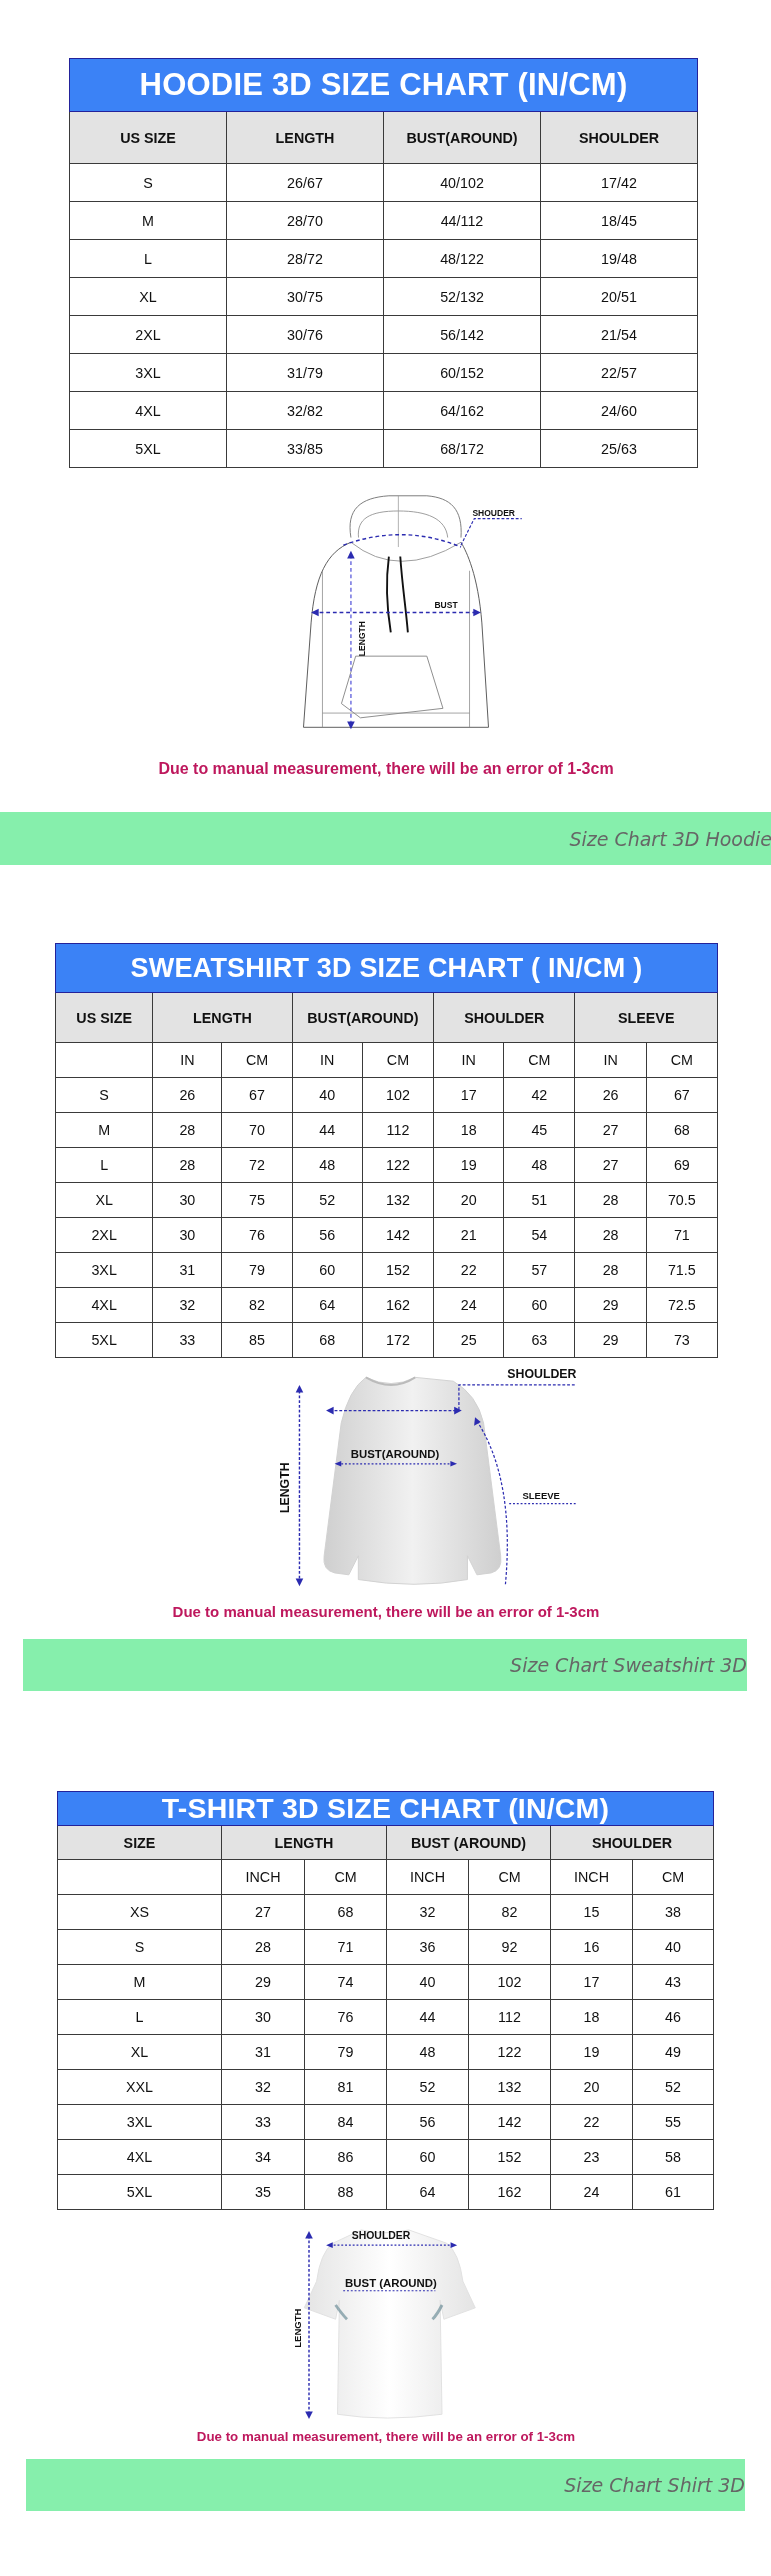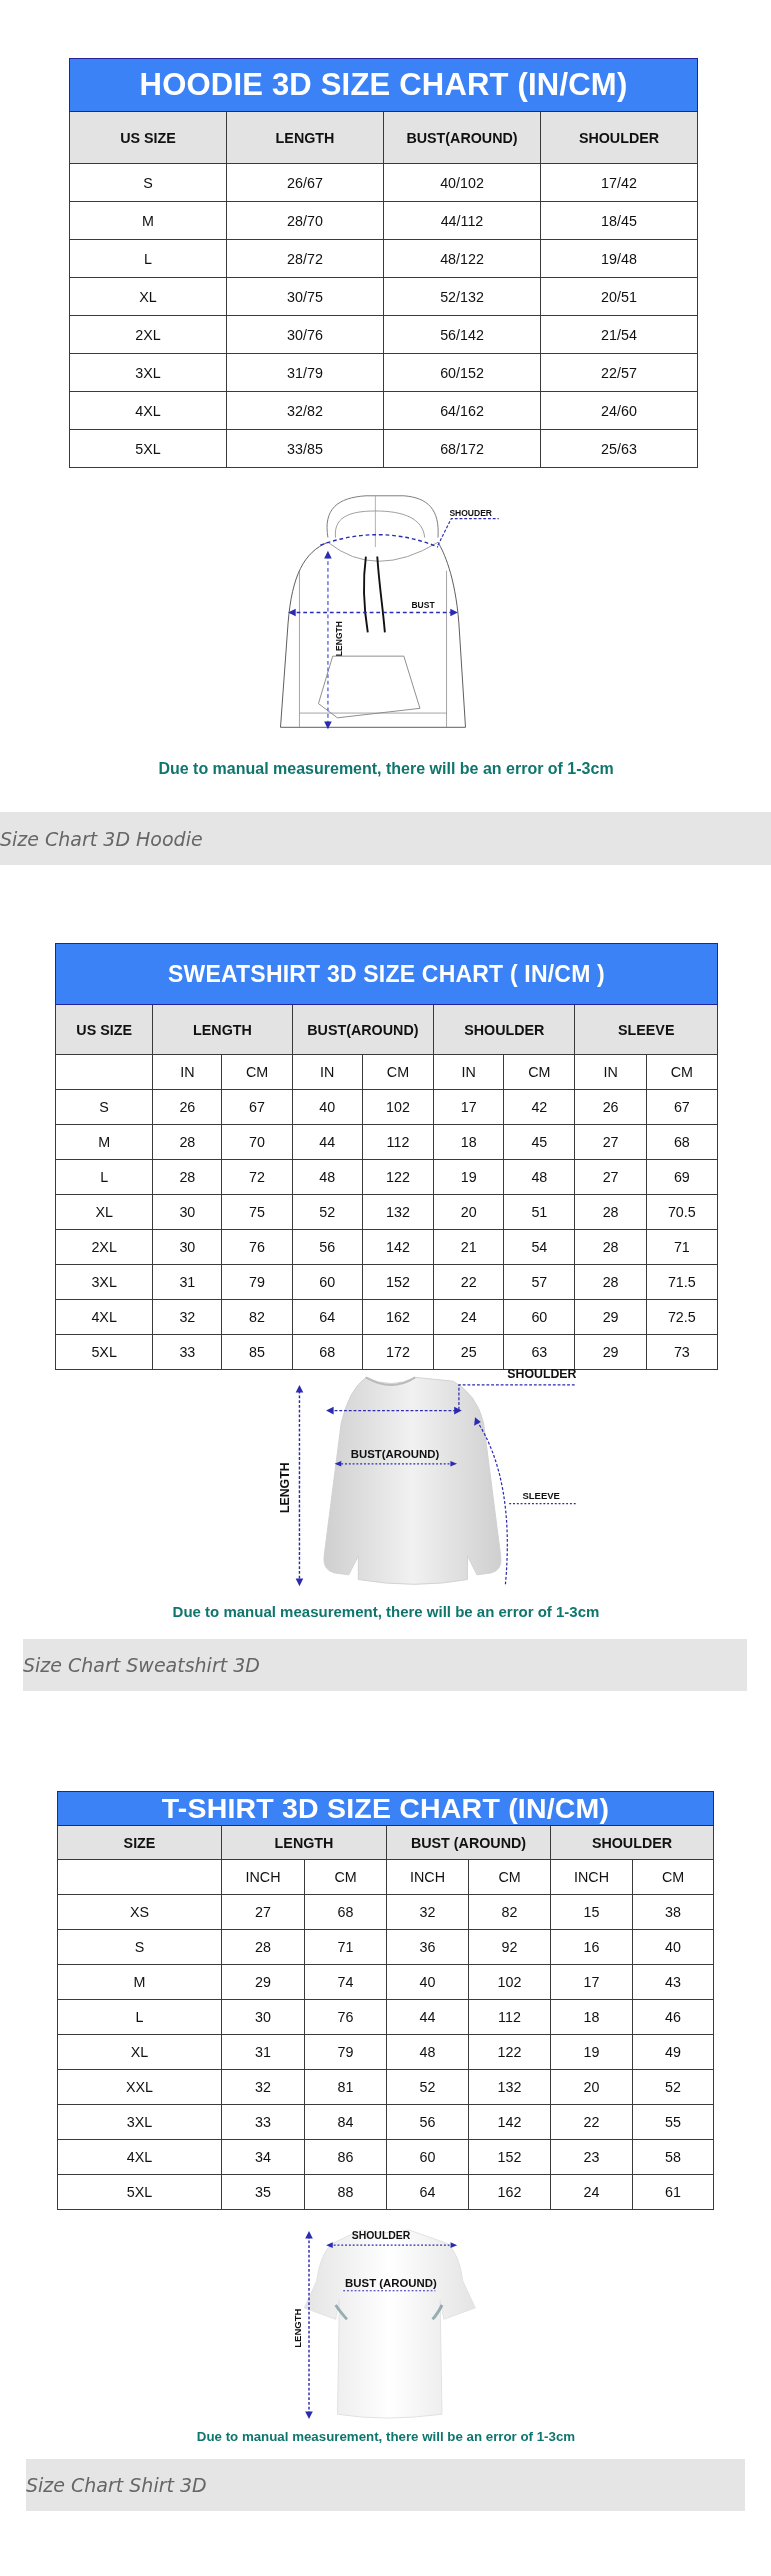--- a/index.html
+++ b/index.html
@@ -12,33 +12,33 @@
   table.chart .head-row th { background: #e3e3e3; font-weight: bold; font-size: 14.3px; }
   table.chart .sub-row th { background: #ffffff; font-weight: normal; font-size: 14.3px; }
   table.chart td { font-size: 14.3px; background: #fff; }
 
   #hoodie-table { left: 69px; top: 58px; width: 629px; }
   #hoodie-table .title-row th { height: 53px; font-size: 31px; }
   #hoodie-table .head-row th { height: 52px; }
   #hoodie-table td { height: 38px; }
 
   #sweat-table { left: 55px; top: 943px; width: 663px; }
-  #sweat-table .title-row th { height: 61px; font-size: 23px; }
+  #sweat-table .title-row th { height: 49px; font-size: 27px; }
   #sweat-table .head-row th { height: 50px; }
   #sweat-table .sub-row th { height: 35px; }
   #sweat-table td { height: 35px; }
 
   #tee-table { left: 57px; top: 1791px; width: 655px; }
   #tee-table .title-row th { height: 32px; font-size: 28.5px; }
   #tee-table .head-row th { height: 34px; }
   #tee-table .sub-row th { height: 35px; }
   #tee-table td { height: 35px; }
 
-  .disclaimer { position: absolute; left: 0; width: 772px; text-align: center; color: #0f766e; font-weight: bold; font-family: "Liberation Sans", sans-serif; }
-  .caption-band { position: absolute; background: #e5e5e5; display: flex; align-items: center; justify-content: flex-start; }
+  .disclaimer { position: absolute; left: 0; width: 772px; text-align: center; color: #be185d; font-weight: bold; font-family: "Liberation Sans", sans-serif; }
+  .caption-band { position: absolute; background: #86efac; display: flex; align-items: center; justify-content: flex-end; }
   .caption-band span { font-family: "DejaVu Sans", sans-serif; font-style: italic; color: #666; font-size: 19px; }
 
   .diagram { position: absolute; }
   .diagram svg { width: 100%; height: 100%; display: block; overflow: visible; }
   .lbl { font-family: "Liberation Sans", sans-serif; font-weight: bold; fill: #111; }
 </style>
 </head>
 <body>
 
 <table id="hoodie-table" class="chart">
@@ -104,21 +104,21 @@
       </tr>
       <tr>
         <td>5XL</td>
         <td>33/85</td>
         <td>68/172</td>
         <td>25/63</td>
       </tr>
     </tbody>
 </table>
 
-<div class="diagram" style="left:271px; top:490px; width:204px; height:245px;">
+<div class="diagram" style="left:294px; top:490px; width:204px; height:245px;">
   <svg viewBox="0 0 215 258">
 
     <path d="M60 50 C55 20, 70 8, 100 6 L140 6 C165 8, 178 20, 176 50" fill="none" stroke="#777" stroke-width="1"></path>
     <path d="M68 50 C66 30, 80 22, 110 22 C140 22, 160 30, 162 50" fill="none" stroke="#999" stroke-width="1"></path>
     <line x1="110" y1="6" x2="110" y2="60" stroke="#999" stroke-width="0.8"></line>
     <path d="M60 55 Q110 95 176 55" fill="none" stroke="#999" stroke-width="1"></path>
 
     <path d="M60 55 C35 65, 22 90, 18 140 L10 250 L205 250 L198 140 C194 90, 182 65, 176 55" fill="none" stroke="#555" stroke-width="1"></path>
     <line x1="30" y1="85" x2="30" y2="250" stroke="#888" stroke-width="0.8"></line>
     <line x1="185" y1="85" x2="185" y2="250" stroke="#888" stroke-width="0.8"></line>

